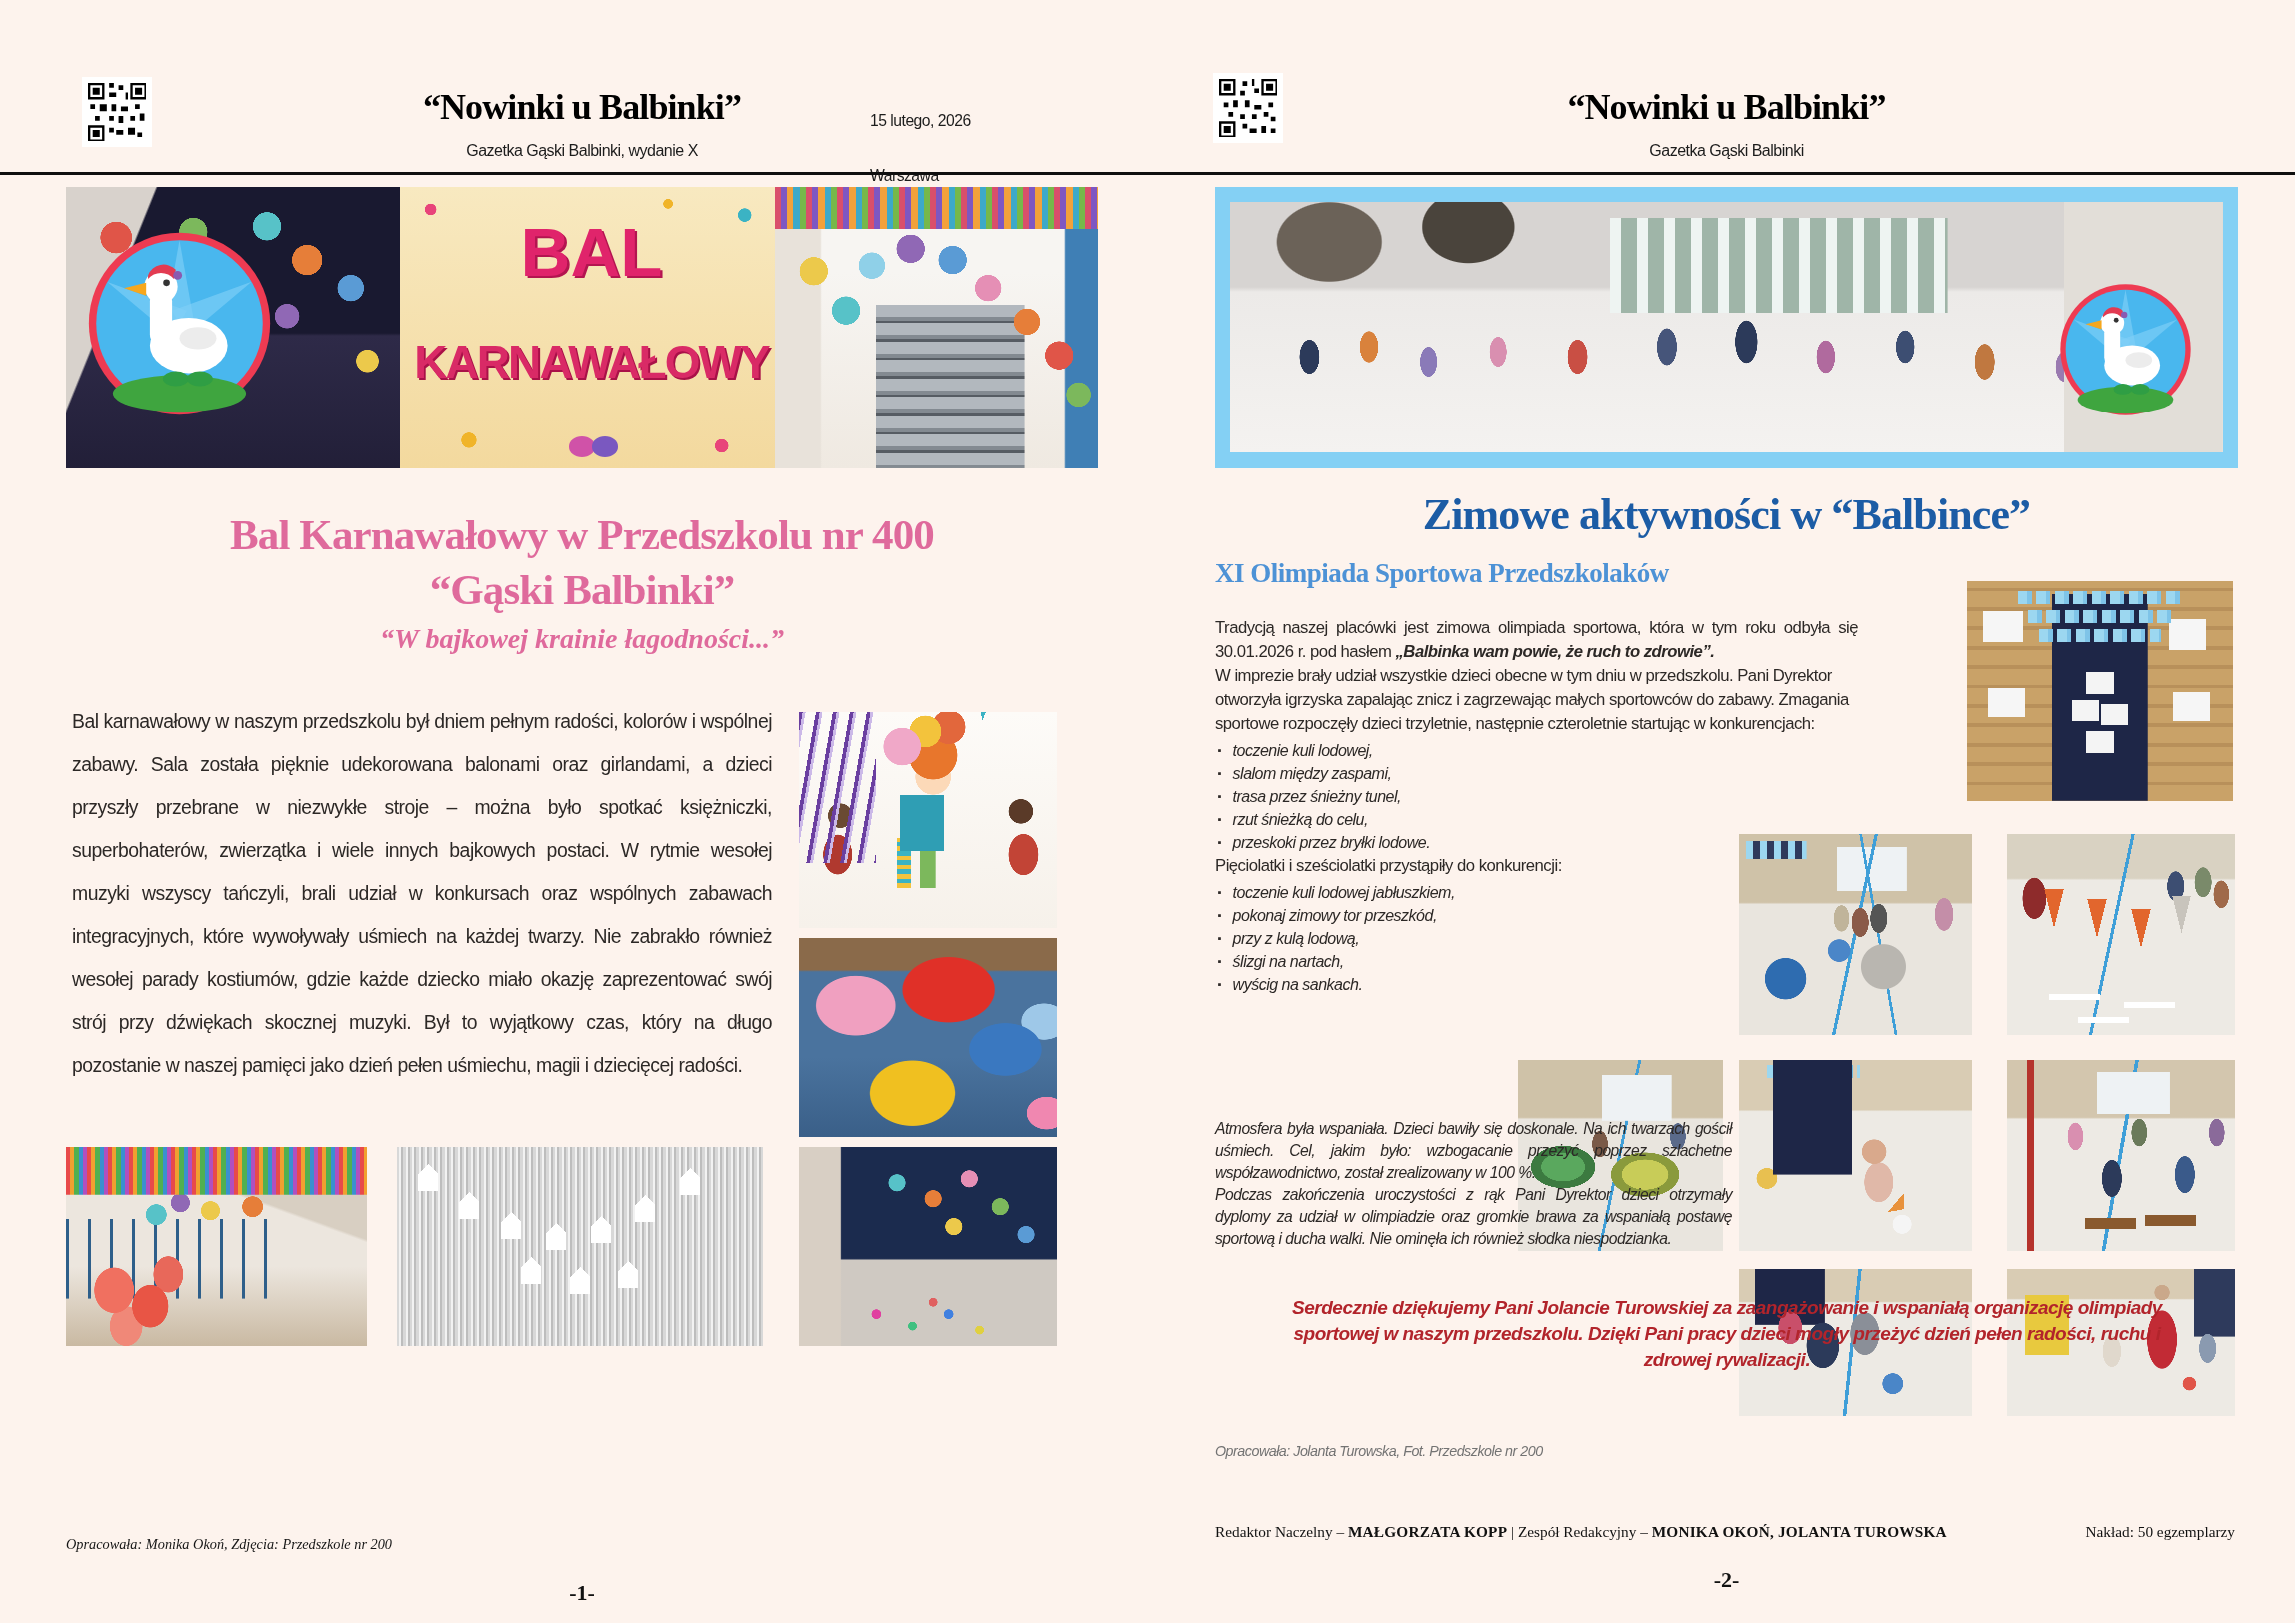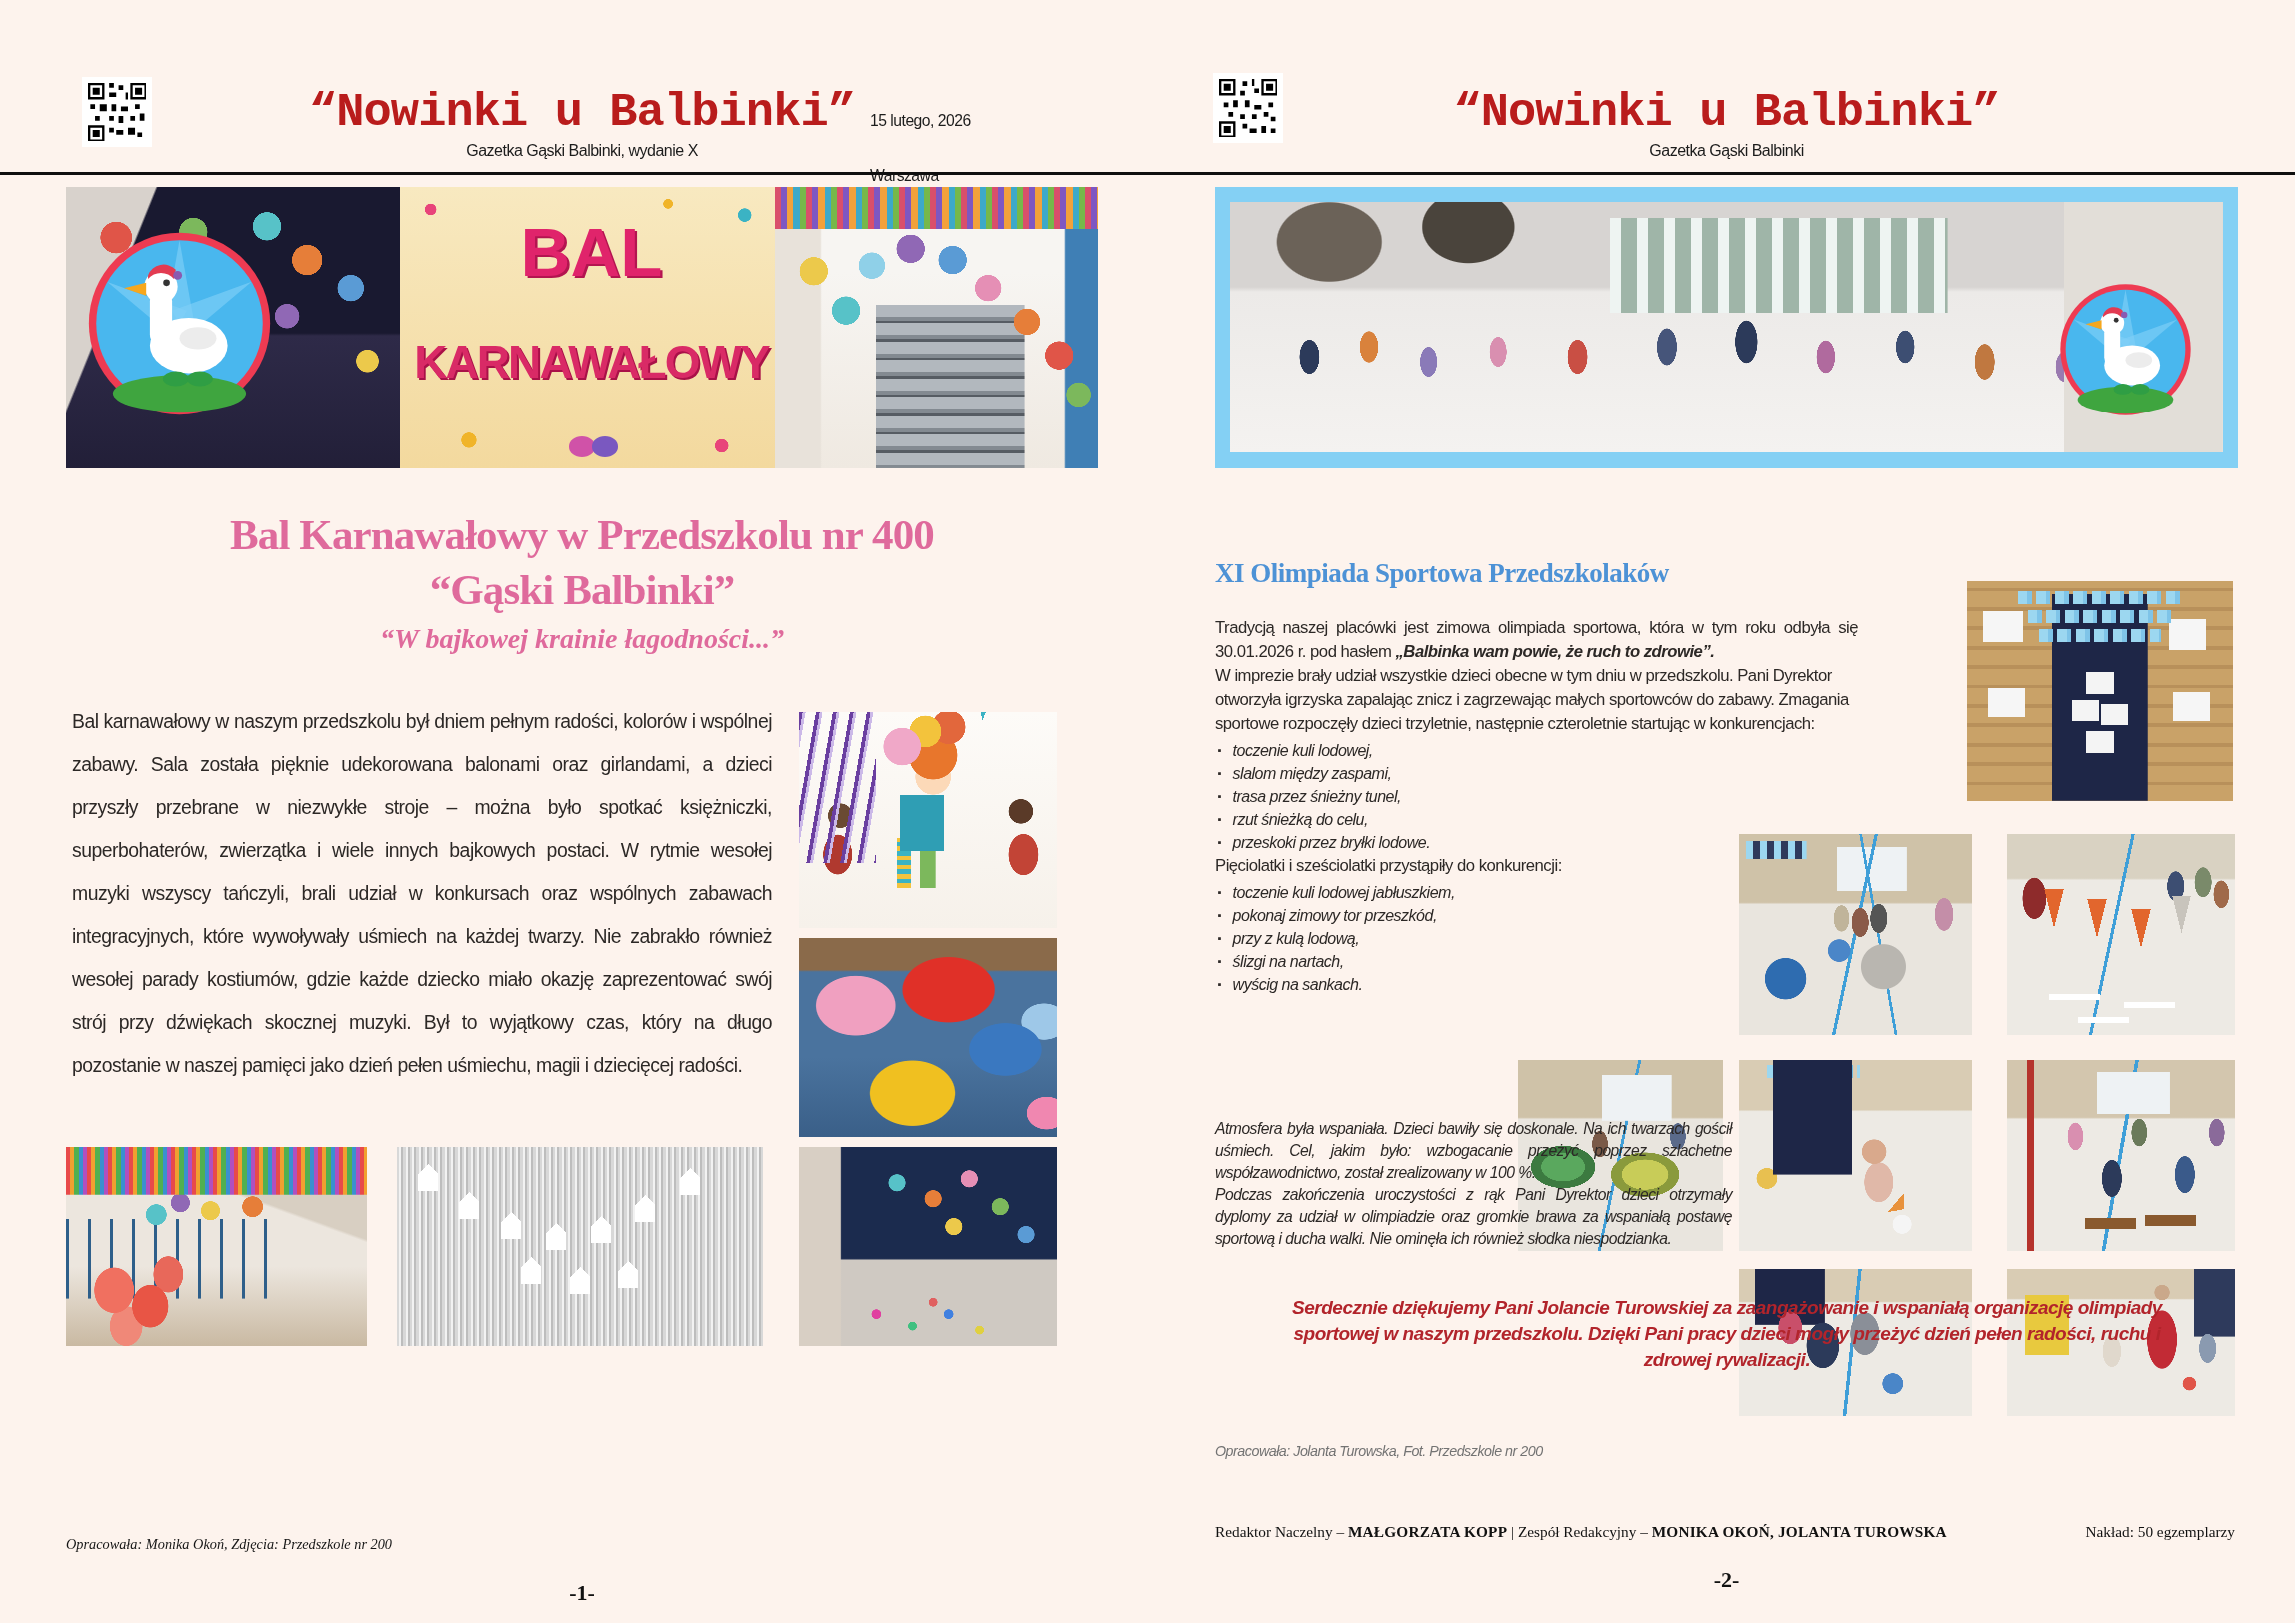--- a/index.html
+++ b/index.html
@@ -5,22 +5,22 @@
 <style>
   html,body{margin:0;padding:0;background:#fdf3ed;}
   .sheet{position:relative;width:2295px;height:1624px;background:#fdf3ed;
          font-family:"Liberation Sans",sans-serif;color:#222;overflow:hidden;}
   .rule{position:absolute;left:0;top:172px;width:2295px;height:3.2px;background:#0f0f0f;}
 
   
   .qr{position:absolute;width:70px;height:70px;background:#fff;padding:5.6px;box-sizing:border-box;}
   .qr svg{width:100%;height:100%;display:block;}
   .qr1{left:82px;top:77px;} .qr2{left:1213px;top:73px;}
-  .mast-title{position:absolute;text-align:center;font-family:Liberation Mono, monospace;
-        font-weight:bold;font-size:47px;line-height:1;color:#b91c1c;letter-spacing:-0.9px;}
+  .mast-title{position:absolute;text-align:center;font-family:Liberation Serif, serif;
+        font-weight:bold;font-size:36px;line-height:1;color:#000000;letter-spacing:-0.9px;}
   .t1{left:66px;top:89px;width:1032px;} .t2{left:1215px;top:89px;width:1023px;}
   .mast-sub{position:absolute;text-align:center;font-size:16px;color:#1c1c1c;letter-spacing:-0.5px;}
   .s1{left:66px;top:142px;width:1032px;} .s2{left:1215px;top:142px;width:1023px;}
   .dateline{position:absolute;left:870px;width:218px;font-size:15.7px;color:#1c1c1c;letter-spacing:-0.5px;}
   .d1{top:112px;} .d2{top:146px;margin-top:21px;}
 
   
   .ph{position:absolute;overflow:hidden;background:#ddd;}
 
   
@@ -383,20 +383,21 @@
       <circle cx="40" cy="30" r="9" fill="#ffffff"></circle>
       <polygon points="32,28 20,31 32,35" fill="#f6a71e"></polygon>
       <circle cx="43" cy="28" r="1.8" fill="#333333"></circle>
       <path d="M33 24 a9 9 0 0 1 15 -3 l-1 5 a9 9 0 0 0 -14 0 z" fill="#e23b52"></path>
       <circle cx="49" cy="24" r="2.4" fill="#8a5ab0"></circle>
       <ellipse cx="48" cy="80" rx="7" ry="4" fill="#2f9e44"></ellipse>
       <ellipse cx="61" cy="80" rx="7" ry="4" fill="#2f9e44"></ellipse>
     </svg>
   </div>
 
+  <div class="h2">Zimowe aktywności w “Balbince”</div>
   <div class="h2sub">XI Olimpiada Sportowa Przedszkolaków</div>
 
   <div class="ph bulletin" aria-label="tablica olimpijska na drabinkach"></div>
 
   <div class="colR">
     <p class="just"><span>Tradycją naszej placówki jest zimowa olimpiada sportowa, która w tym roku odbyła się 30.01.2026 r.  pod hasłem </span><span class="motto">„Balbinka wam powie, że ruch to zdrowie”.</span></p>
     <p>W imprezie brały udział wszystkie dzieci obecne w tym dniu w przedszkolu. Pani Dyrektor otworzyła igrzyska zapalając znicz i zagrzewając małych sportowców do zabawy. Zmagania sportowe rozpoczęły dzieci trzyletnie, następnie czteroletnie startując w konkurencjach:</p>
     <ul>
         <li>toczenie kuli lodowej,</li>
         <li>slalom między zaspami,</li>

